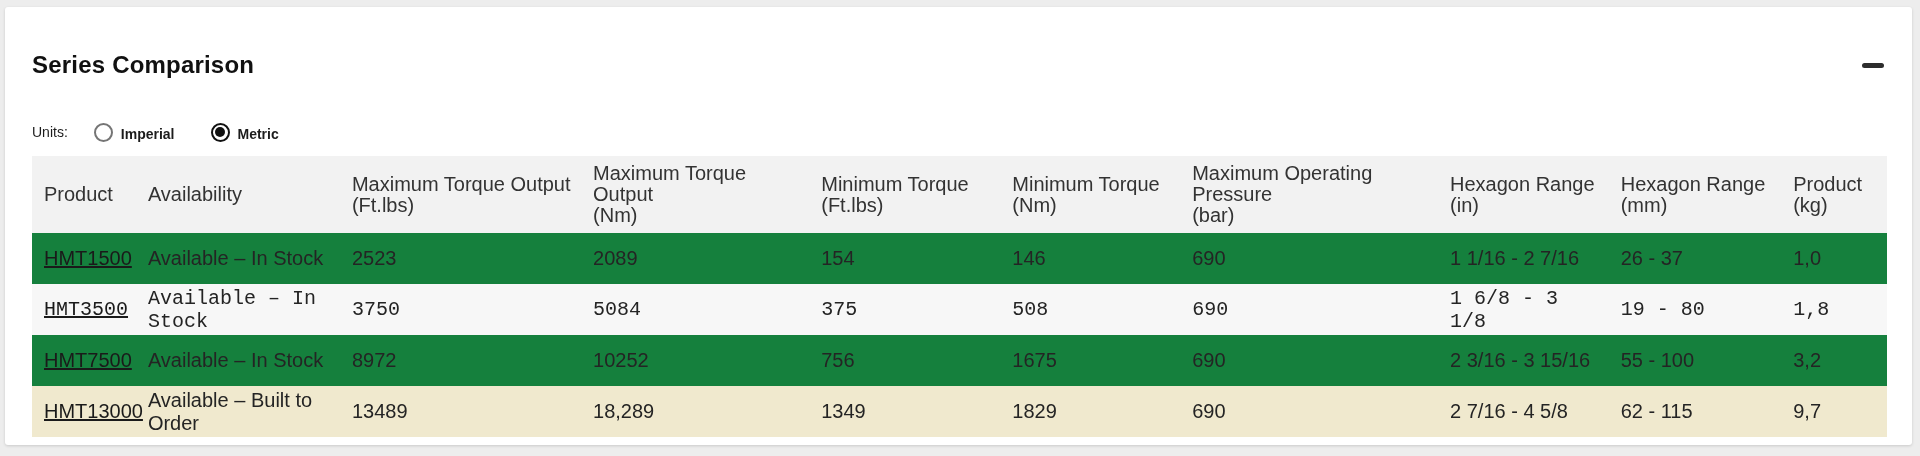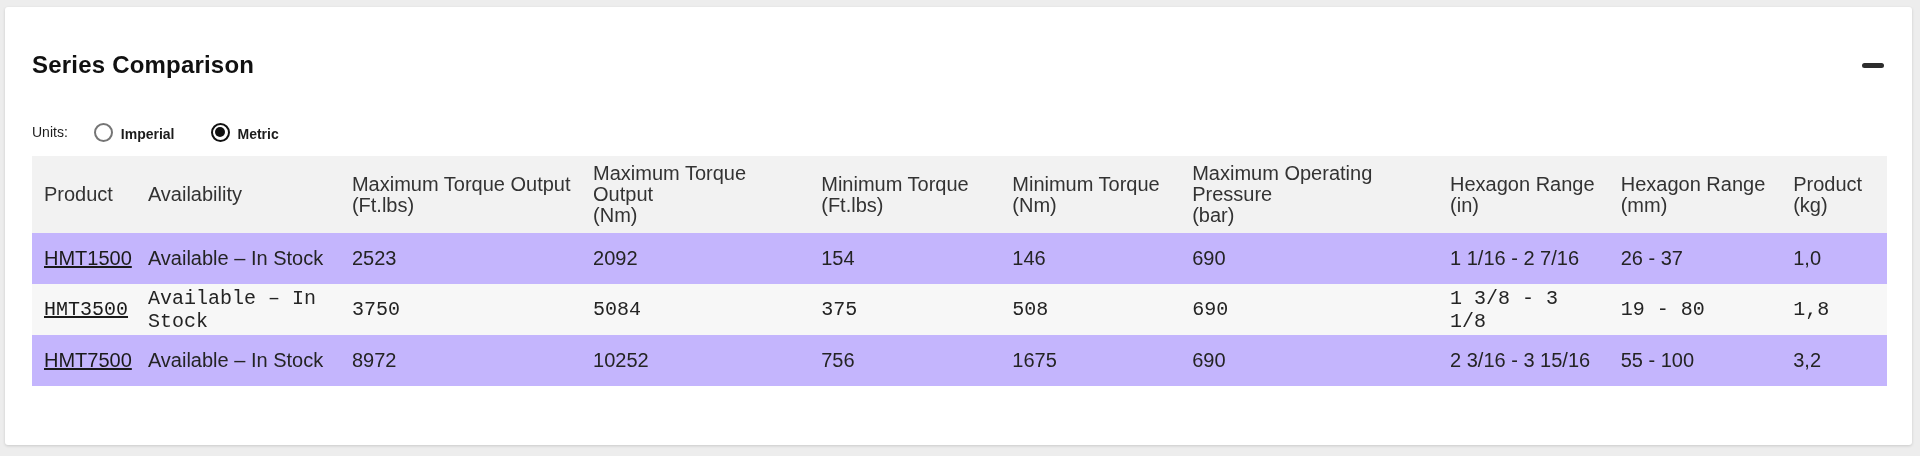--- a/index.html
+++ b/index.html
@@ -103,21 +103,21 @@
     color: #333333;
     height: 77px;
     padding: 0 10px 0 12px;
     vertical-align: middle;
     line-height: 21px;
   }
   .comparison-table tbody td {
     height: 51px;
     padding: 0 10px 0 12px;
     vertical-align: middle;
-    background: #c4b5fd;
+    background: #15803d;
   }
   .comparison-table tr.stripe td { background: var(--stripe-bg, #f7f7f7); font-family: Liberation Mono, monospace; }
   .comparison-table tr.highlight td { background: var(--highlight-row, #f0e9ce); }
   .product-link {
     color: var(--accent-text, #1a1a1a);
     text-decoration: underline;
     cursor: pointer;
   }
 </style>
 </head>
@@ -196,47 +196,59 @@
             <div>Product</div>
             <div>(kg)</div>
           </th>
         </tr>
       </thead>
     <tbody>
         <tr>
           <td><a class="product-link">HMT1500</a></td>
           <td>Available – In Stock</td>
           <td>2523</td>
-          <td>2092</td>
+          <td>2089</td>
           <td>154</td>
           <td>146</td>
           <td>690</td>
           <td>1 1/16 - 2 7/16</td>
           <td>26 - 37</td>
           <td>1,0</td>
         </tr>
         <tr class="stripe">
           <td><a class="product-link">HMT3500</a></td>
           <td>Available – In Stock</td>
           <td>3750</td>
           <td>5084</td>
           <td>375</td>
           <td>508</td>
           <td>690</td>
-          <td>1 3/8 - 3 1/8</td>
+          <td>1 6/8 - 3 1/8</td>
           <td>19 - 80</td>
           <td>1,8</td>
         </tr>
         <tr>
           <td><a class="product-link">HMT7500</a></td>
           <td>Available – In Stock</td>
           <td>8972</td>
           <td>10252</td>
           <td>756</td>
           <td>1675</td>
           <td>690</td>
           <td>2 3/16 - 3 15/16</td>
           <td>55 - 100</td>
           <td>3,2</td>
         </tr>
+        <tr class="highlight">
+          <td><a class="product-link">HMT13000</a></td>
+          <td>Available – Built to Order</td>
+          <td>13489</td>
+          <td>18,289</td>
+          <td>1349</td>
+          <td>1829</td>
+          <td>690</td>
+          <td>2 7/16 - 4 5/8</td>
+          <td>62 - 115</td>
+          <td>9,7</td>
+        </tr>
       </tbody>
   </table>
 </div>
 
 </body></html>

